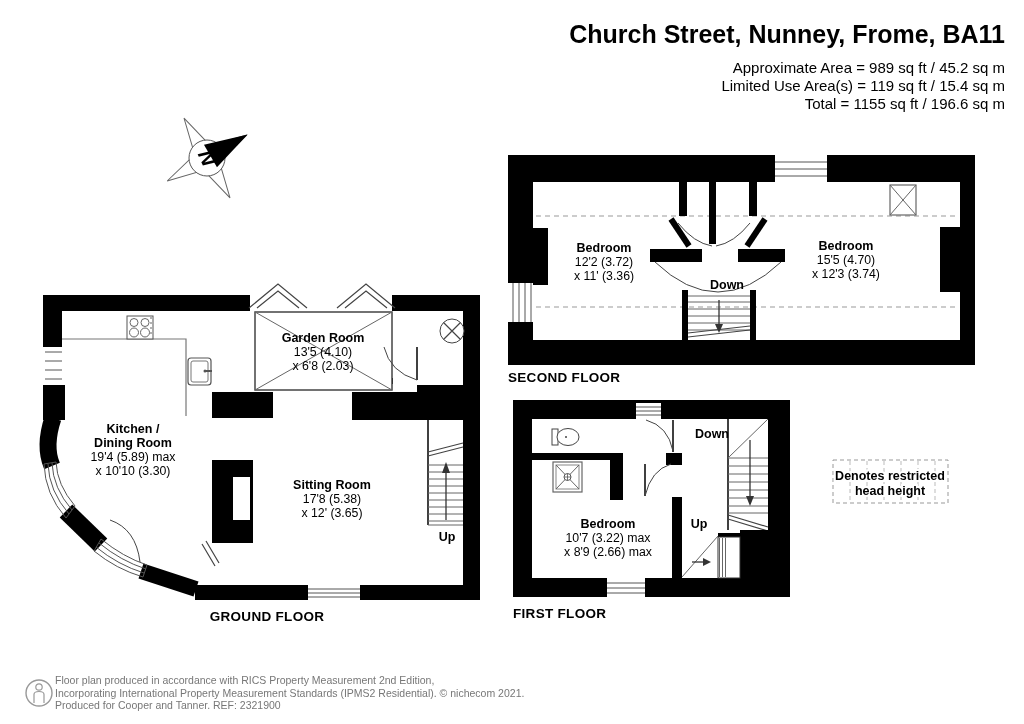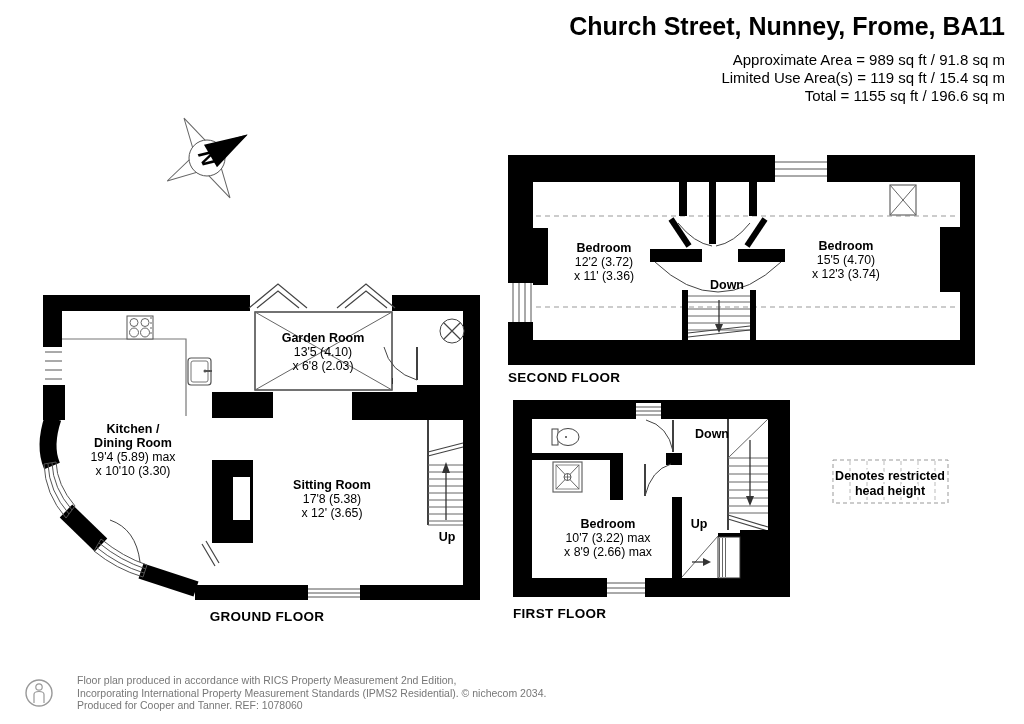--- a/index.html
+++ b/index.html
@@ -13,25 +13,25 @@
   .updown{font-size:12.5px;font-weight:bold;}
   .legend-text{font-size:12.5px;font-weight:bold;paint-order:stroke;stroke:#fff;stroke-width:4px;}
   .wall{fill:#000;}
   .thin{stroke:#444;stroke-width:1.2;fill:none;}
   .thin2{stroke:#666;stroke-width:1;fill:none;}
   .glaze{stroke:#555;stroke-width:1;fill:none;}
   .counter{stroke:#777;stroke-width:1.2;fill:none;}
   .arc{stroke:#444;stroke-width:1;fill:none;}
   .dashline{stroke:#999;stroke-width:1;stroke-dasharray:5 4;fill:none;}
   #header{position:absolute;top:12px;right:19px;text-align:right;color:#000;}
-  #header .title{font-size:25px;font-weight:bold;margin:0 0 10px 0;}
+  #header .title{font-size:25px;font-weight:bold;margin:8px 0 10px 0;}
   #header .area{font-size:15px;line-height:18px;margin:0;}
   #header .disclaimer{font-size:11.5px;margin-top:7px;}
   #footer{position:absolute;left:24px;top:674px;display:flex;align-items:center;color:#777;}
-  #footer .ftext{font-size:10.5px;line-height:12.5px;margin-left:23px;color:#777;}
+  #footer .ftext{font-size:10.5px;line-height:12.5px;margin-left:1px;color:#777;}
 </style>
 </head>
 <body>
 
 <div id="canvas">
 
   <svg id="plans" width="1024" height="724" viewBox="0 0 1024 724">
 
     <g transform="translate(207,158)">
       <g transform="rotate(-30)">
@@ -282,31 +282,31 @@
     <g>
       <rect x="833" y="460" width="115" height="43" fill="#fff" stroke="#999" stroke-width="1" stroke-dasharray="4 3"></rect>
       <path d="M 850,461 V 502 M 867,461 V 502 M 884,461 V 502 M 901,461 V 502 M 918,461 V 502 M 935,461 V 502" stroke="#bbb" stroke-width="1" stroke-dasharray="4 3"></path>
       <text class="legend-text" text-anchor="middle" x="890" y="480">Denotes restricted</text>
       <text class="legend-text" text-anchor="middle" x="890" y="495">head height</text>
     </g>
   </svg>
 
   <div id="header">
     <div class="title">Church Street, Nunney, Frome, BA11</div>
-    <div class="area">Approximate Area = 989 sq ft / 91.8 sq m</div>
+    <div class="area">Approximate Area = 989 sq ft / 45.2 sq m</div>
     <div class="area">Limited Use Area(s) = 119 sq ft / 15.4 sq m</div>
     <div class="area">Total = 1155 sq ft / 196.6 sq m</div>
   </div>
 
   <div id="footer">
     <svg width="30" height="32" viewBox="0 0 30 32">
       <circle cx="15" cy="16" r="13" fill="none" stroke="#999" stroke-width="1.4"></circle>
       <circle cx="15" cy="10" r="3.2" fill="none" stroke="#999" stroke-width="1.2"></circle>
       <path d="M 10,26 L 10,17.5 Q 10,14.5 15,14.5 Q 20,14.5 20,17.5 L 20,26" fill="none" stroke="#999" stroke-width="1.2"></path>
     </svg>
     <div class="ftext">
       <div>Floor plan produced in accordance with RICS Property Measurement 2nd Edition,</div>
-      <div>Incorporating International Property Measurement Standards (IPMS2 Residential).  © nichecom 2034.</div>
-      <div>Produced for Cooper and Tanner.   REF:  1078060</div>
+      <div>Incorporating International Property Measurement Standards (IPMS2 Residential).  © nichecom 2021.</div>
+      <div>Produced for Cooper and Tanner.   REF:  2321900</div>
     </div>
   </div>
 
 </div>
 
 </body></html>

